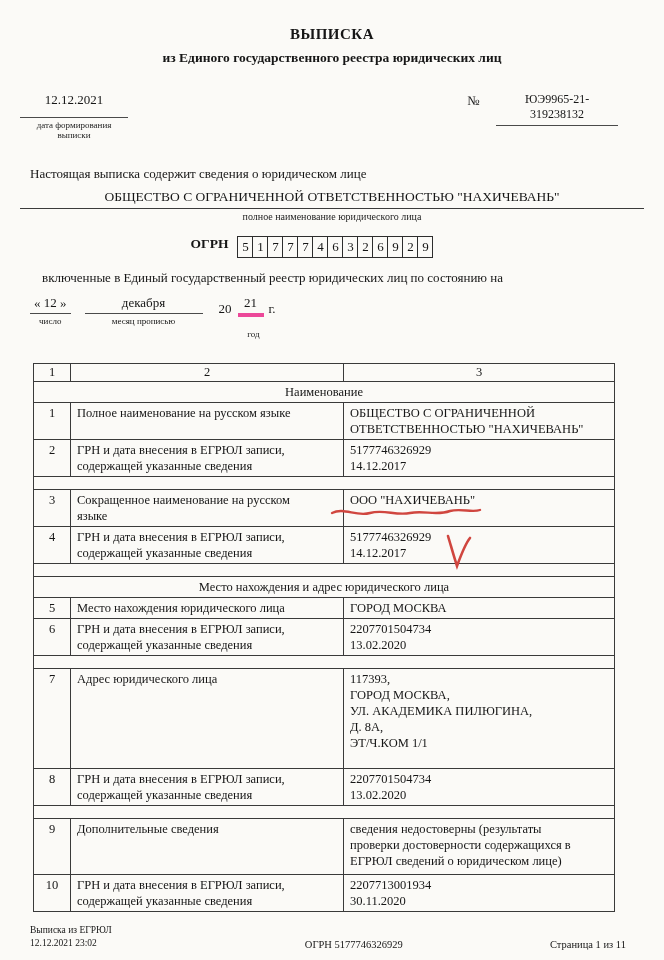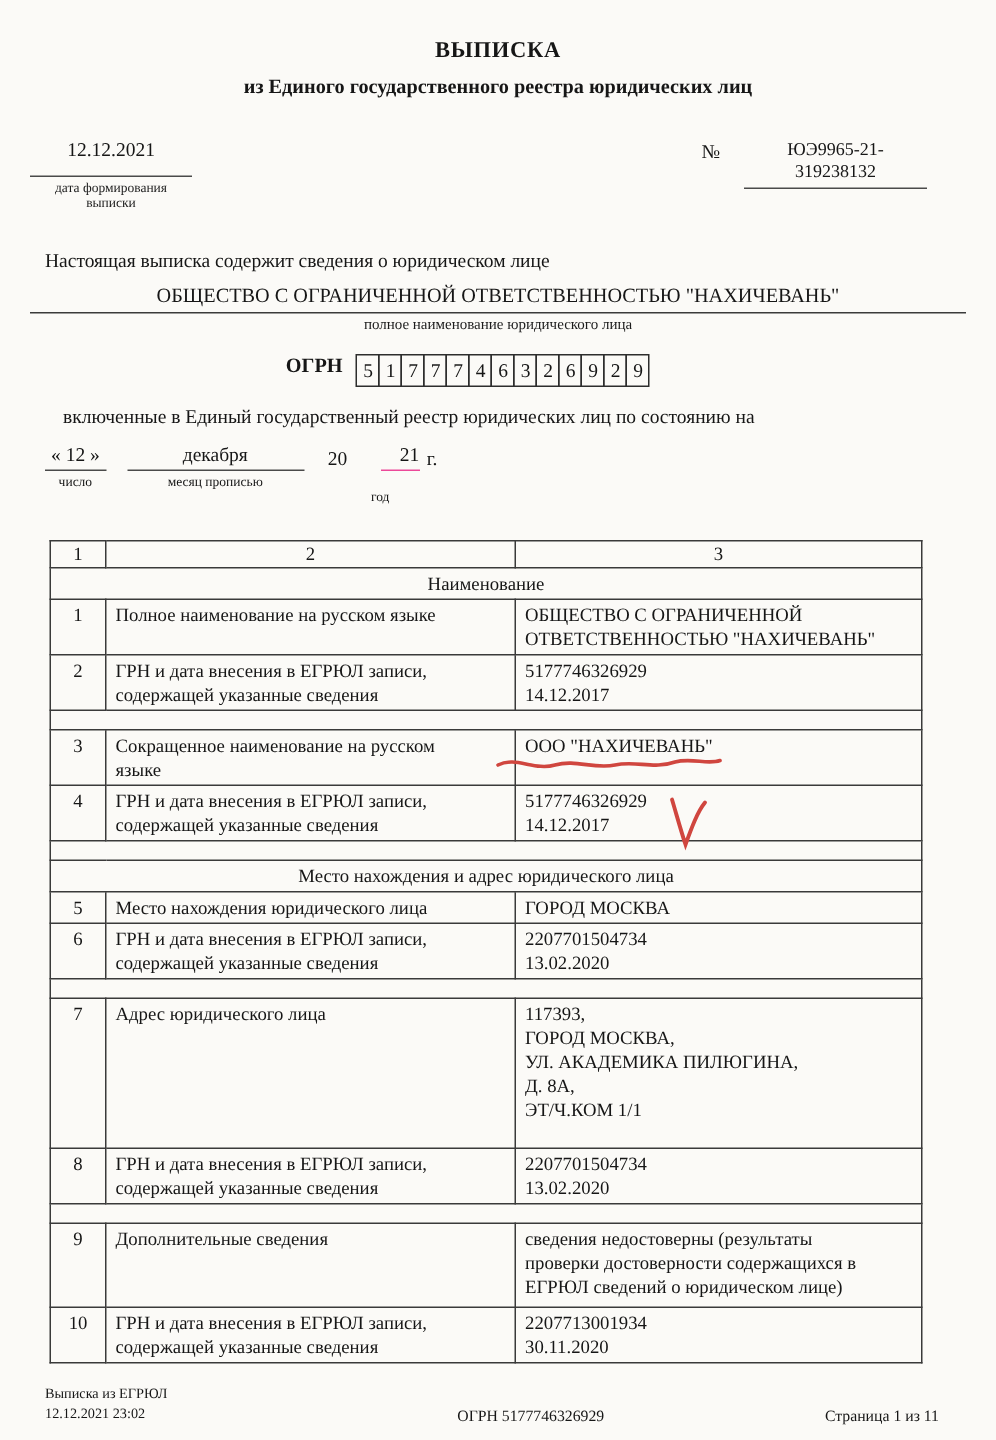--- a/index.html
+++ b/index.html
@@ -40,21 +40,21 @@
   .fill-row { display:flex; margin-top:9px; margin-left:10px; align-items:flex-start; }
   .fill-group { display:flex; flex-direction:column; }
   .fill-top { font-size:13px; }
   .fill-label { font-size:9px; text-align:center; margin-top:2px; }
   .g-day .fill-top { border-bottom:1px solid #4a4a4a; padding:0 4px 2px 4px; }
   .g-day { margin-right:14px; }
   .g-month { margin-right:16px; }
   .g-month .fill-top { border-bottom:1px solid #4a4a4a; width:118px; text-align:center; padding-bottom:2px; }
   .g-year-top { display:flex; font-size:13px; align-items:flex-end; }
   .c20 { margin-right:6px; }
-  .u21 { border-bottom:1px solid #ec4899; width:26px; text-align:right; padding-bottom:2px;margin-left:16px; }
+  .u21 { border-bottom:4px solid #ec4899; width:26px; text-align:center; padding-bottom:2px; }
   .gsuf { margin-left:5px; }
   .lbl-god { font-size:9px; width:26px; margin-left:22px; text-align:center; margin-top:12px; }
 
   table.registry { border-collapse:collapse; margin:24px 0 0 13px; width:581px; table-layout:fixed; }
   table.registry th, table.registry td { border:1px solid #3a3a3a; font-size:12.5px; font-weight:normal; vertical-align:top; line-height:1.28; }
   col.c-num { width:37px; }
   col.c-name { width:273px; }
   col.c-val { width:271px; }
   tr.hdr th { text-align:center; height:22px; padding:2px 4px; vertical-align:middle; }
   tr.colnum td { text-align:center; height:18px; padding:0 4px; }

